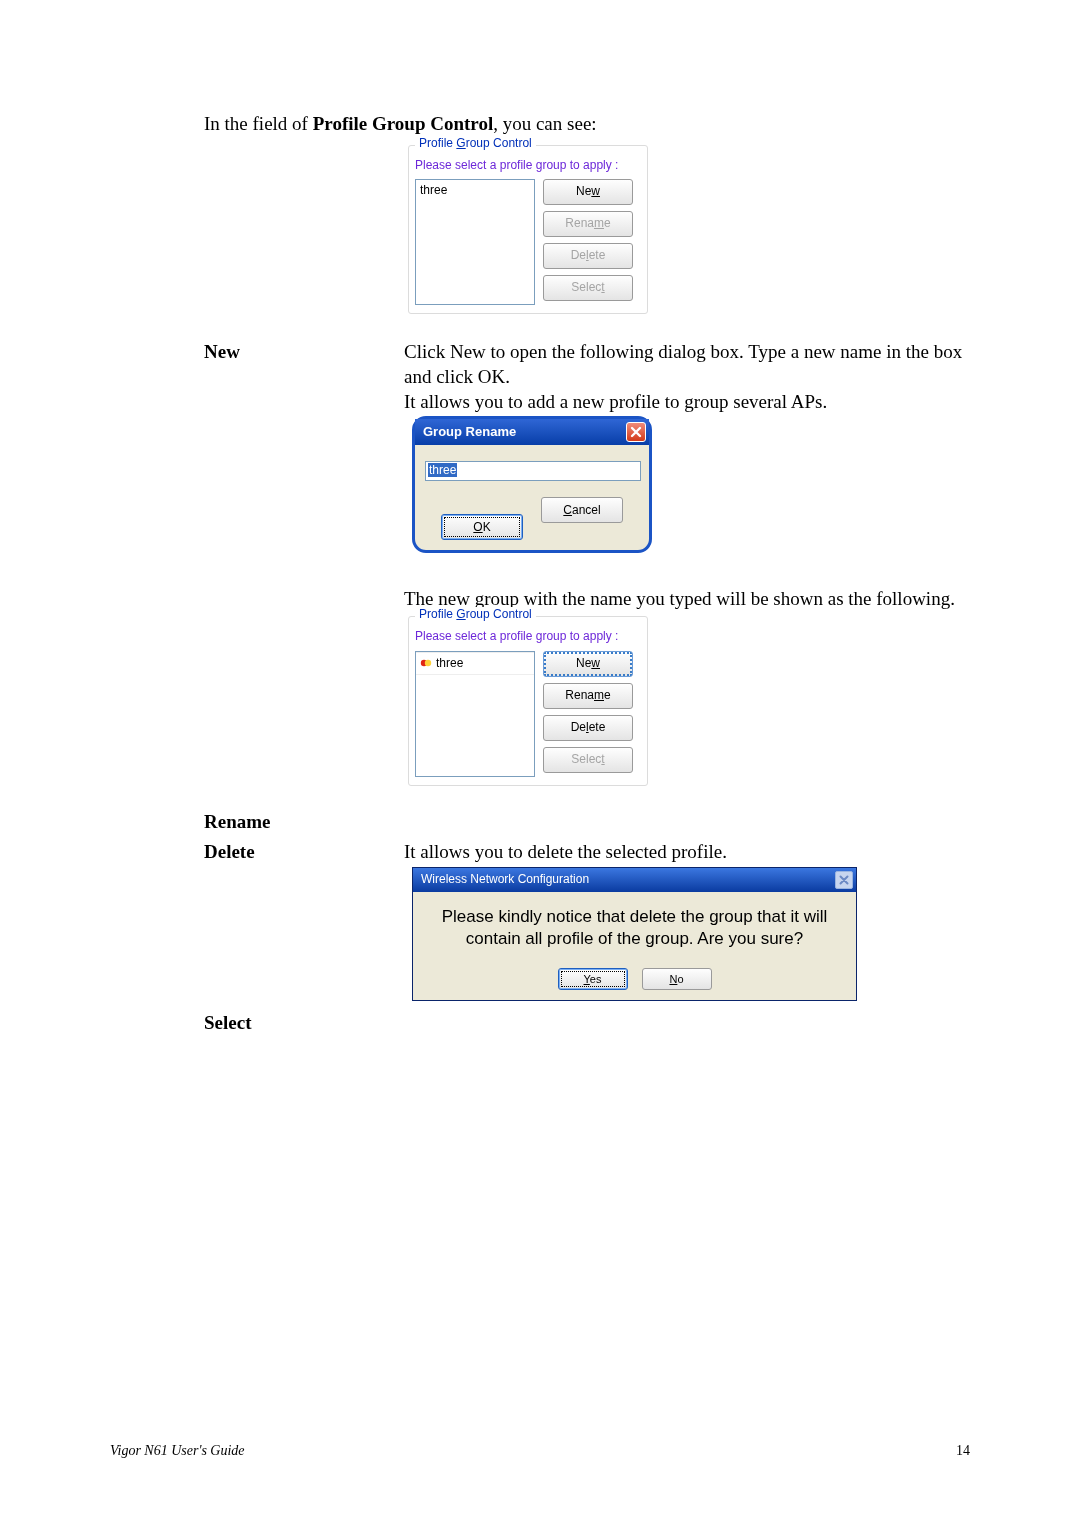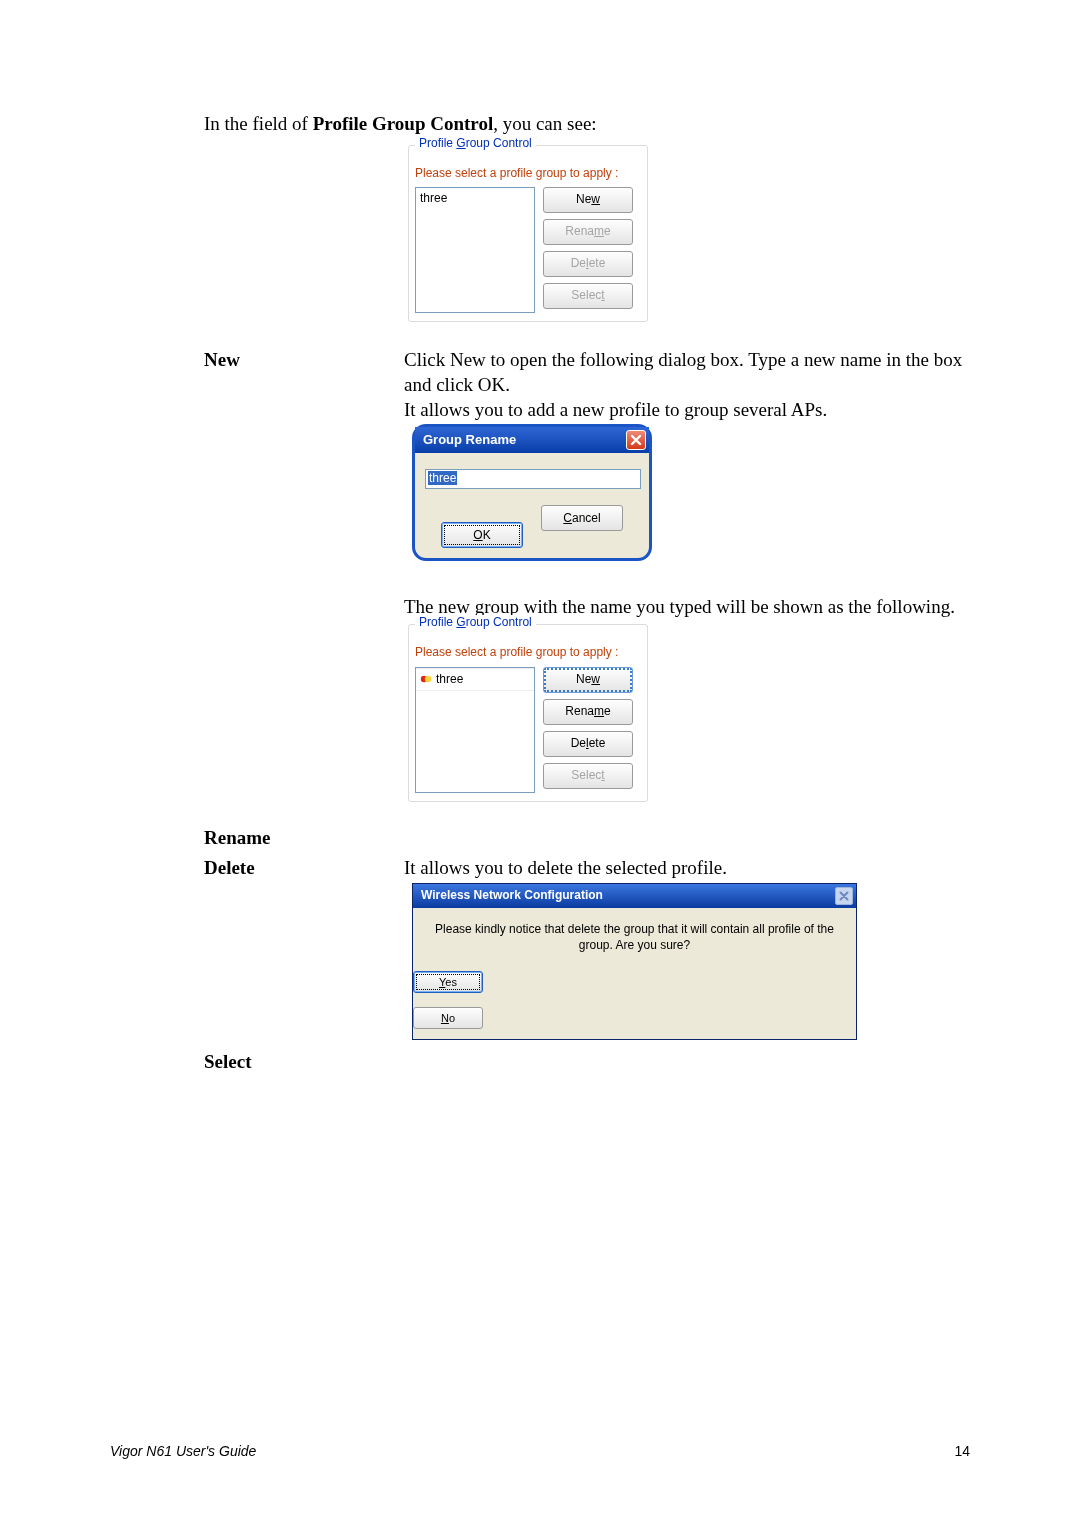--- a/index.html
+++ b/index.html
@@ -40,21 +40,21 @@
   }
   .xp-panel .legend {
     position: absolute;
     top: -10px;
     left: 6px;
     padding: 0 4px;
     background: #fff;
     color: #0030b8;
   }
   .xp-panel .legend .ul { text-decoration: underline; }
-  .xp-panel .sublabel { margin: 16px 0 6px 0; color: #c2410c; }
+  .xp-panel .sublabel { margin: 8px 0 6px 0; color: #6d28d9; }
   .xp-panel .body { display: flex; gap: 8px; }
   .xp-list {
     width: 120px;
     border: 1px solid #7b9ebd;
     background: #fff;
     min-height: 126px;
     padding: 0;
   }
   .xp-list-item {
     padding: 3px 6px 3px 4px;
@@ -158,64 +158,63 @@
     border: 1px solid #0a246a;
     background: #ece9d8;
     font-family: Tahoma, sans-serif;
     margin-left: 8px;
     margin-top: 2px;
   }
   .xp-titlebar-wide {
     height: 24px;
     background: linear-gradient(#3b77e0, #0a3ba0);
     color: #fff;
-    font-weight: bold;
+    font-weight: normal;
     font-size: 12px;
     display: flex;
     align-items: center;
     justify-content: space-between;
     padding: 0 3px 0 8px;
   }
   .xp-close-disabled {
     width: 18px; height: 18px;
     background: #c7d5ef;
     border: 1px solid #9ab4e0;
     border-radius: 2px;
     display: flex; align-items: center; justify-content: center;
   }
   .xp-dialog-wide .body {
     padding: 14px 14px 10px 14px;
-    font-size: 12px;
+    font-size: 17px;
     text-align: center;
   }
   .xp-dialog-wide .btns {
     display: flex;
     justify-content: center;
     gap: 14px;
     margin-top: 8px;
     padding-bottom: 10px;
-    flex-direction: column;
   }
   .xp-dialog-wide .btns .xp-button { width: 70px; height: 22px; font-size: 11px; }
   .xp-dialog-wide .btns .focus {
     border-color: #1f5fbf;
     outline: 1px dotted #000;
     outline-offset: -4px;
     box-shadow: 0 0 0 1px #7cb0f4 inset;
   }
 
   .footer {
     position: absolute;
     left: 110px;
     bottom: 68px;
     right: 110px;
     display: flex;
     justify-content: space-between;
     align-items: baseline;
-    font-family: Liberation Sans, sans-serif;
+    font-family: Liberation Serif, serif;
   }
   .footer .guide { font-style: italic; font-size: 14px; }
   .footer .pg { font-size: 14px; }
 </style>
 </head>
 <body>
 
 <div class="page">
   <div class="intro-line">
     <span>In the field of </span><span class="bold">Profile Group Control</span><span>, you can see:</span>

